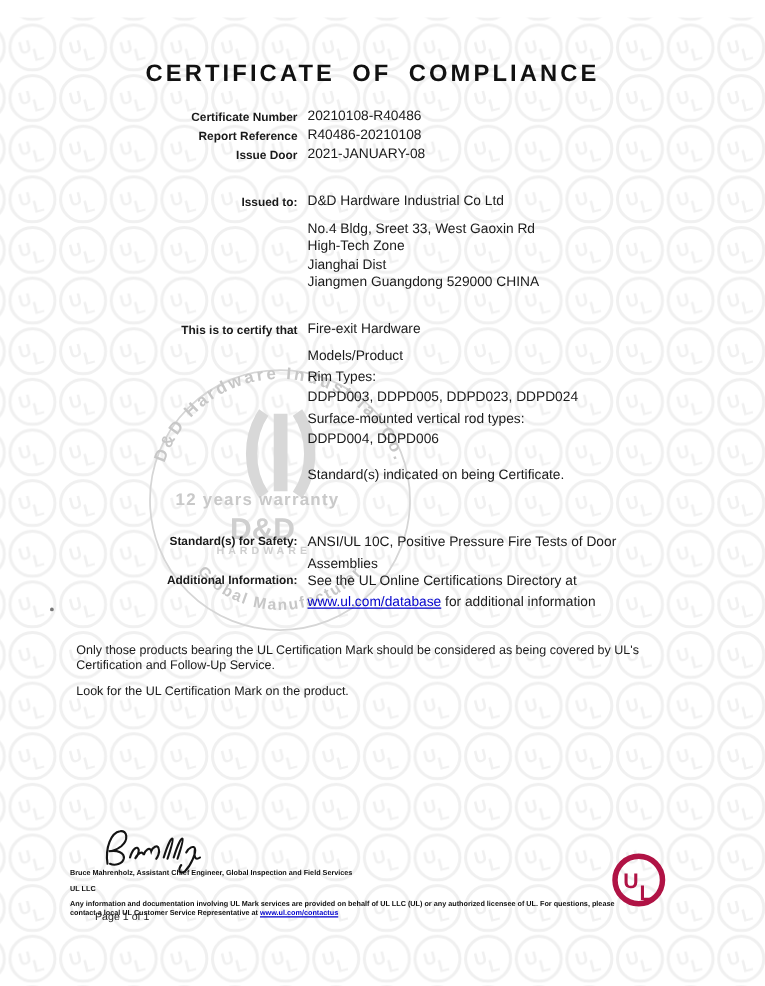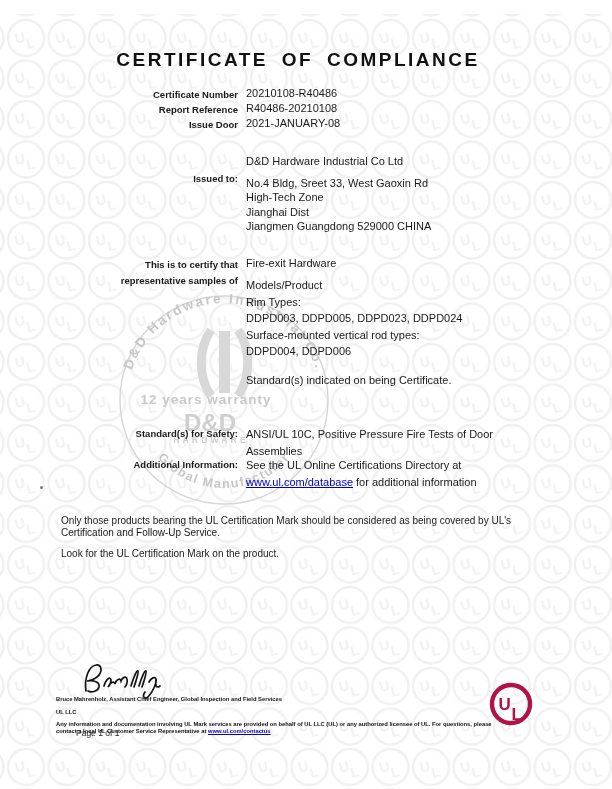--- a/index.html
+++ b/index.html
@@ -67,31 +67,30 @@
 
     <div class="title">CERTIFICATE OF COMPLIANCE</div>
 
     <div class="label" style="top:89px">Certificate Number</div>
     <div class="value" style="top:87px">20210108-R40486</div>
     <div class="label" style="top:104px">Report Reference</div>
     <div class="value" style="top:102px">R40486-20210108</div>
     <div class="label" style="top:119px">Issue Door</div>
     <div class="value" style="top:117px">2021-JANUARY-08</div>
 
-    <div class="label" style="top:173px">Issued to:</div>
+    <div class="label" style="top:157px">Issued to:</div>
     <div class="value" style="top:155px">D&amp;D Hardware Industrial Co Ltd</div>
     <div class="value addr" style="top:176px">
       <div>No.4 Bldg, Sreet 33, West Gaoxin Rd</div>
       <div>High-Tech Zone</div>
       <div>Jianghai Dist</div>
       <div>Jiangmen Guangdong 529000 CHINA</div>
     </div>
 
     <div class="label" style="top:259px">This is to certify that</div>
-    <div class="label" style="top:274.5px">representative samples of</div>
     <div class="value" style="top:257px">Fire-exit Hardware</div>
     <div class="value lines" style="top:277px">
       <div>Models/Product</div>
       <div>Rim Types:</div>
       <div>DDPD003, DDPD005, DDPD023, DDPD024</div>
       <div>Surface-mounted vertical rod types:</div>
       <div>DDPD004, DDPD006</div>
     </div>
     <div class="value lines" style="top:372px">
       <div>Standard(s) indicated on being Certificate.</div>

